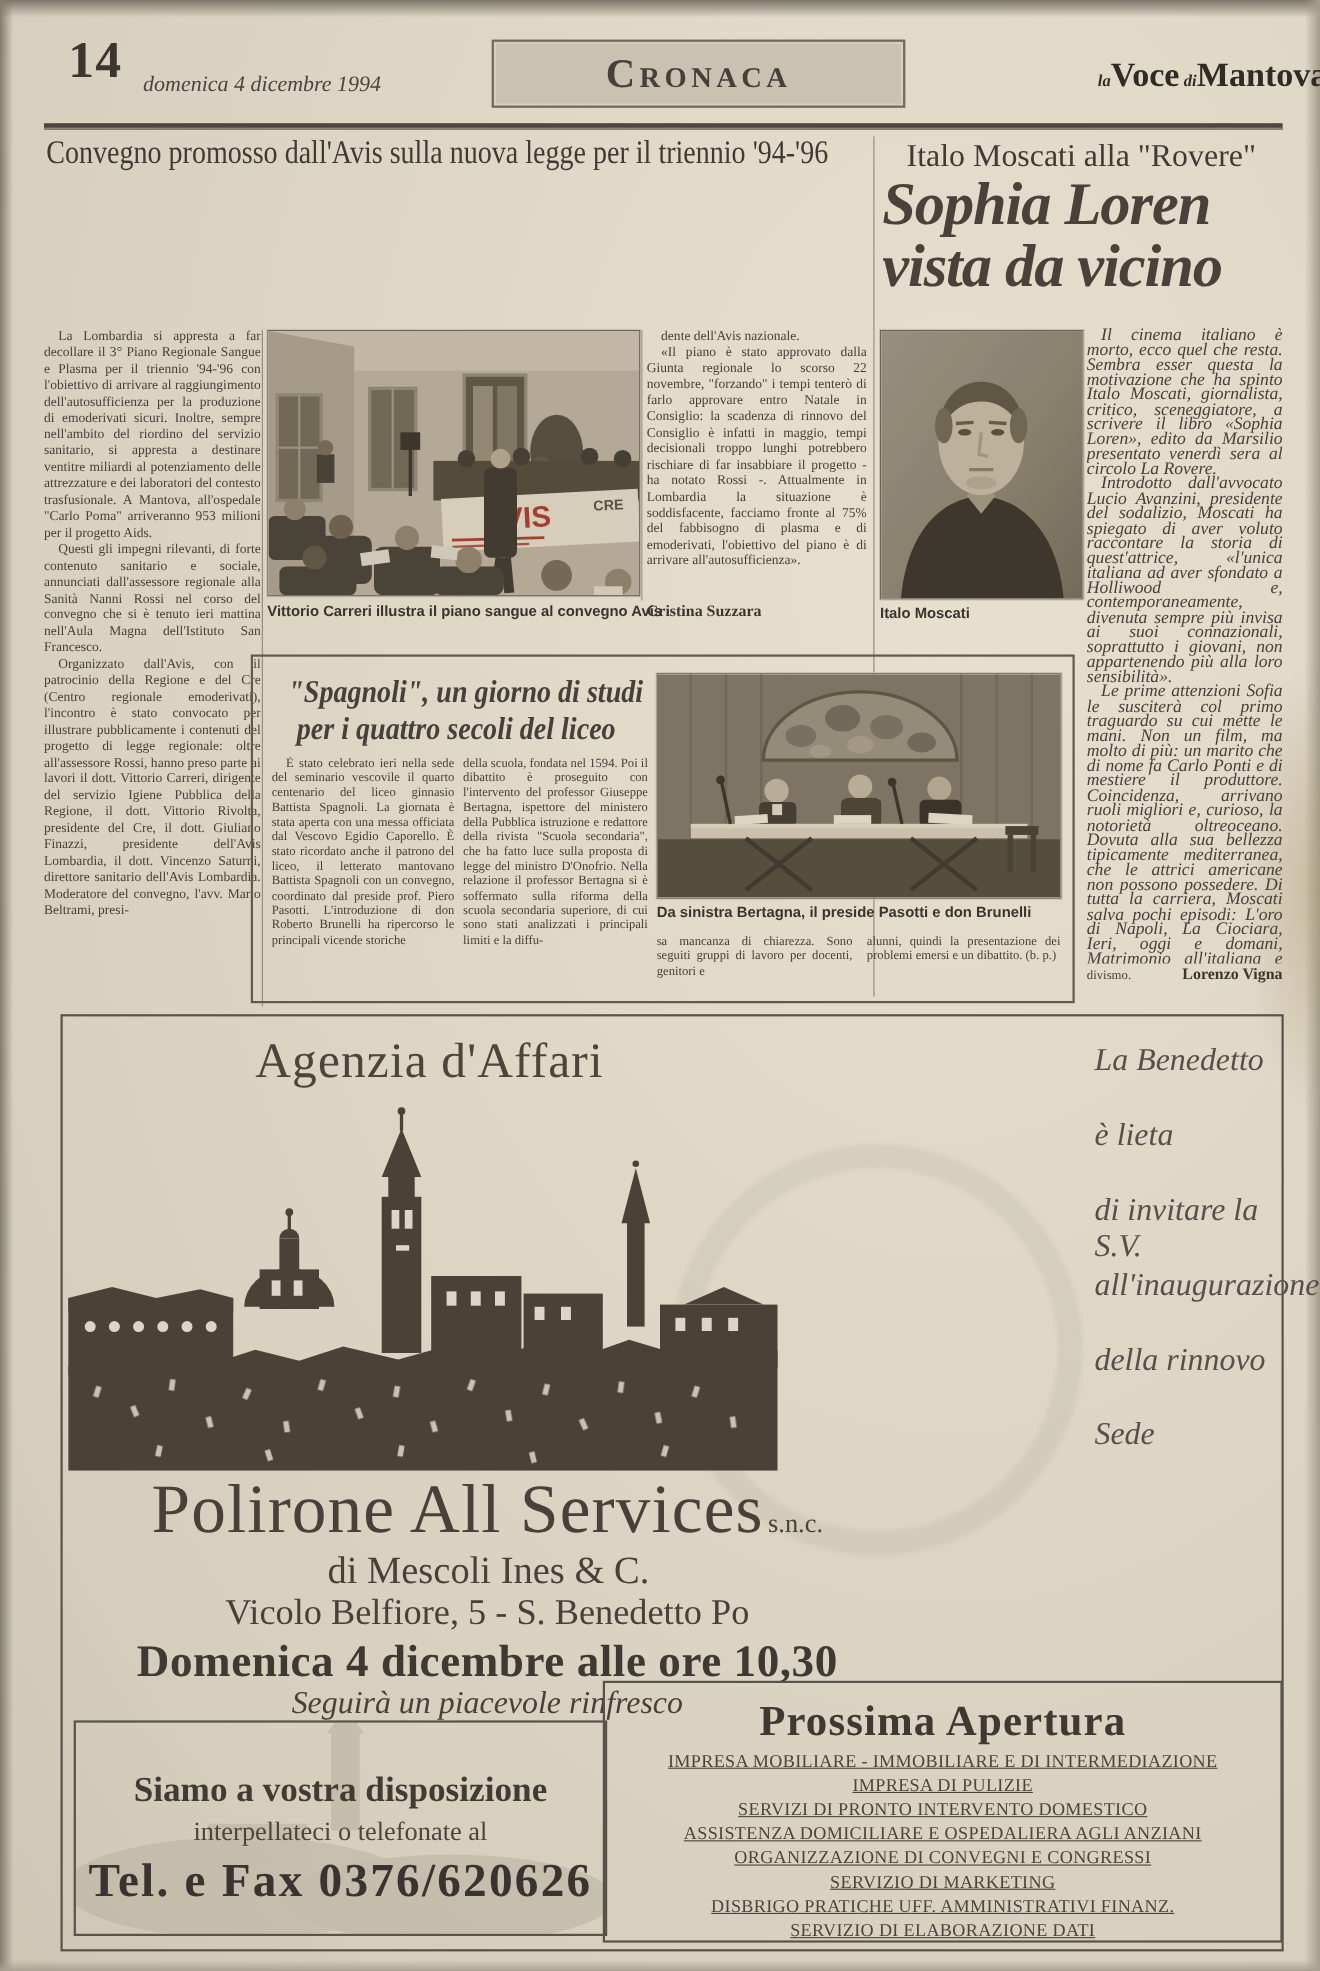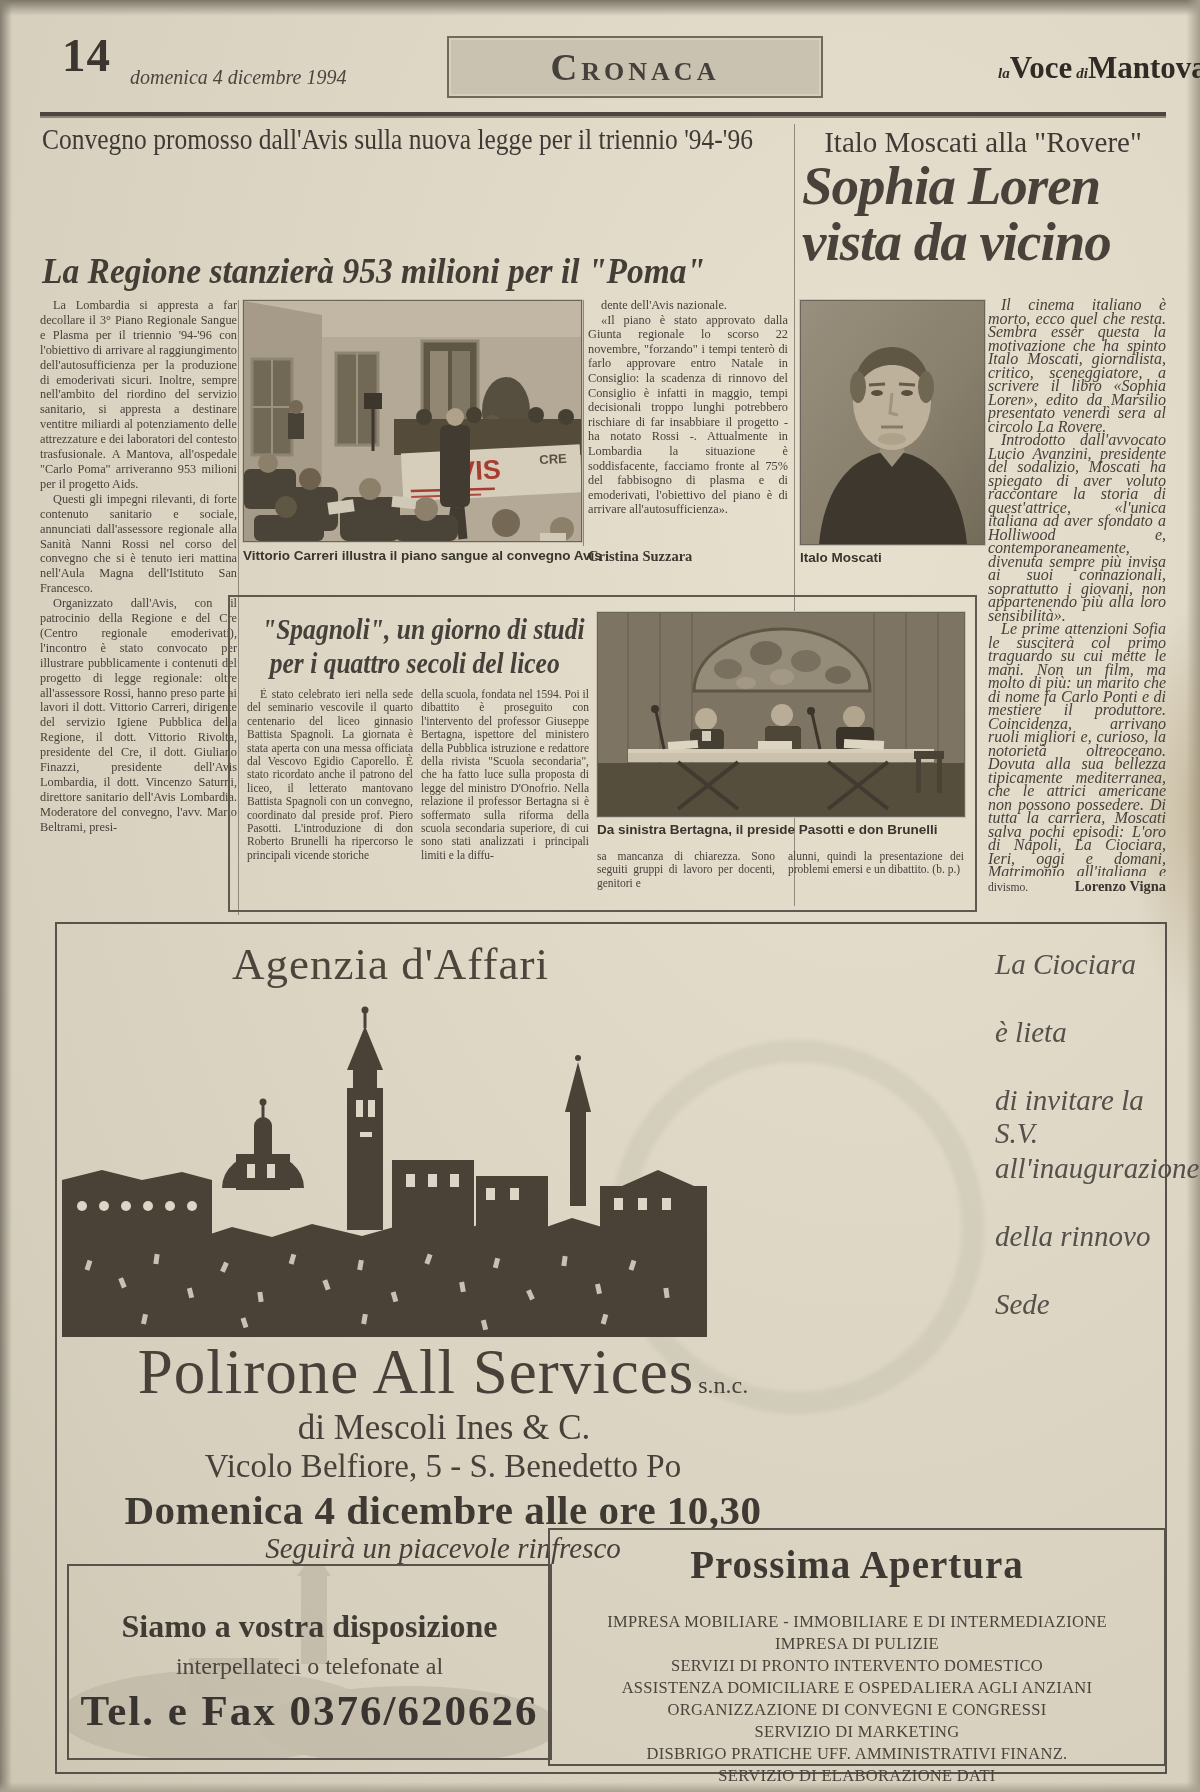--- a/index.html
+++ b/index.html
@@ -96,23 +96,20 @@
     <span class="cronaca">Cronaca</span>
   </div>
   <div class="abs masthead" style="left:998px;top:50px;">
     <span class="mh-sm">la</span><span class="mh-lg">Voce</span>
     <span class="mh-sm">di</span><span class="mh-lg">Mantova</span>
   </div>
   <div class="abs mainrule" style="left:40px;top:112px;width:1126px;height:4px;"></div>
 
   <div class="abs" style="left:42px;top:122px;width:752px;">
     <span class="fit kicker" style="transform:scaleX(.85);">Convegno promosso dall'Avis sulla nuova legge per il triennio '94-'96</span>
-  </div>
-  <div class="abs" style="left:42px;top:250px;width:752px;">
-    <span class="fit subhead" style="transform:scaleX(.93);">La Regione stanzierà 953 milioni per il "Poma"</span>
   </div>
 
   <div class="abs vrule" style="left:238px;top:300px;height:615px;"></div>
   <div class="abs vrule" style="left:583px;top:300px;height:246px;"></div>
   <div class="abs vrule" style="left:794px;top:124px;height:782px;"></div>
 
   <div class="abs col" style="left:40px;top:298px;width:197px;height:618px;">
     <p class="bp">La Lombardia si appresta a far decollare il 3° Piano Regionale Sangue e Plasma per il triennio '94-'96 con l'obiettivo di arrivare al raggiungimento dell'autosufficienza per la produzione di emoderivati sicuri. Inoltre, sempre nell'ambito del riordino del servizio sanitario, si appresta a destinare ventitre miliardi al potenziamento delle attrezzature e dei laboratori del contesto trasfusionale. A Mantova, all'ospedale "Carlo Poma" arriveranno 953 milioni per il progetto Aids.</p>
     <p class="bp">Questi gli impegni rilevanti, di forte contenuto sanitario e sociale, annunciati dall'assessore regionale alla Sanità Nanni Rossi nel corso del convegno che si è tenuto ieri mattina nell'Aula Magna dell'Istituto San Francesco.</p>
     <p class="bp">Organizzato dall'Avis, con il patrocinio della Regione e del Cre (Centro regionale emoderivati), l'incontro è stato convocato per illustrare pubblicamente i contenuti del progetto di legge regionale: oltre all'assessore Rossi, hanno preso parte ai lavori il dott. Vittorio Carreri, dirigente del servizio Igiene Pubblica della Regione, il dott. Vittorio Rivolta, presidente del Cre, il dott. Giuliano Finazzi, presidente dell'Avis Lombardia, il dott. Vincenzo Saturni, direttore sanitario dell'Avis Lombardia. Moderatore del convegno, l'avv. Mario Beltrami, presi-</p>
@@ -367,21 +364,21 @@
         <rect x="80" y="322" width="5" height="10" transform="rotate(12 82 327)"></rect>
         <rect x="180" y="326" width="5" height="10" transform="rotate(-18 182 331)"></rect>
         <rect x="300" y="322" width="5" height="10" transform="rotate(10 302 327)"></rect>
         <rect x="420" y="328" width="5" height="10" transform="rotate(-14 422 333)"></rect>
         <rect x="540" y="322" width="5" height="10" transform="rotate(16 542 327)"></rect>
       </g>
     </svg>
   </div>
 
   <div class="abs invite" style="left:995px;top:948px;width:190px;">
-    <div>La Ciociara</div>
+    <div>La Benedetto</div>
     <div>è lieta</div>
     <div>di invitare la S.V.</div>
     <div>all'inaugurazione</div>
     <div>della rinnovo</div>
     <div>Sede</div>
   </div>
 
   <div class="abs" style="left:68px;top:1336px;width:750px;text-align:center;white-space:nowrap;">
     <span class="polirone">Polirone All Services</span>
     <span class="snc">s.n.c.</span>
@@ -399,21 +396,21 @@
       <ellipse cx="340" cy="160" rx="150" ry="40" fill="#8d8677"></ellipse>
       <rect x="120" y="92" width="90" height="40" fill="#938b7a"></rect>
     </svg>
     <div class="siamo" style="margin-top:42px;position:relative;">Siamo a vostra disposizione</div>
     <div class="interp" style="margin-top:8px;position:relative;">interpellateci o telefonate al</div>
     <div class="telfax" style="margin-top:6px;position:relative;">Tel. e Fax 0376/620626</div>
   </div>
 
   <div class="abs innerbox" style="left:548px;top:1528px;width:614px;height:234px;">
     <div class="prossima" style="margin-top:12px;">Prossima Apertura</div>
-    <div class="services" style="margin-top:24px;">
+    <div class="services" style="margin-top:3px;text-decoration:underline;">
       <div>IMPRESA MOBILIARE - IMMOBILIARE E DI INTERMEDIAZIONE</div>
       <div>IMPRESA DI PULIZIE</div>
       <div>SERVIZI DI PRONTO INTERVENTO DOMESTICO</div>
       <div>ASSISTENZA DOMICILIARE E OSPEDALIERA AGLI ANZIANI</div>
       <div>ORGANIZZAZIONE DI CONVEGNI E CONGRESSI</div>
       <div>SERVIZIO DI MARKETING</div>
       <div>DISBRIGO PRATICHE UFF. AMMINISTRATIVI FINANZ.</div>
       <div>SERVIZIO DI ELABORAZIONE DATI</div>
     </div>
   </div>

